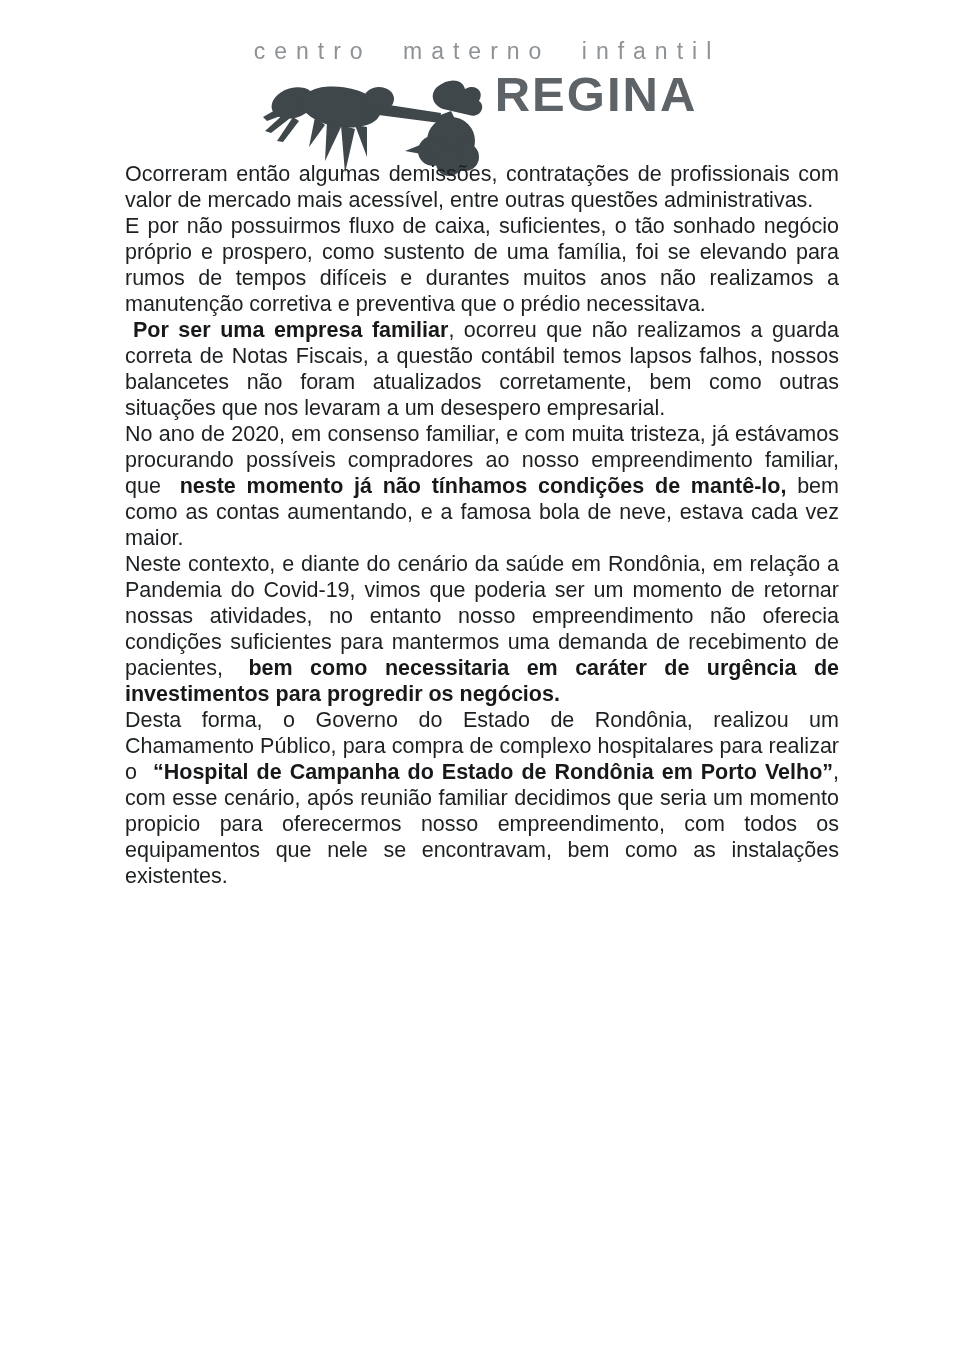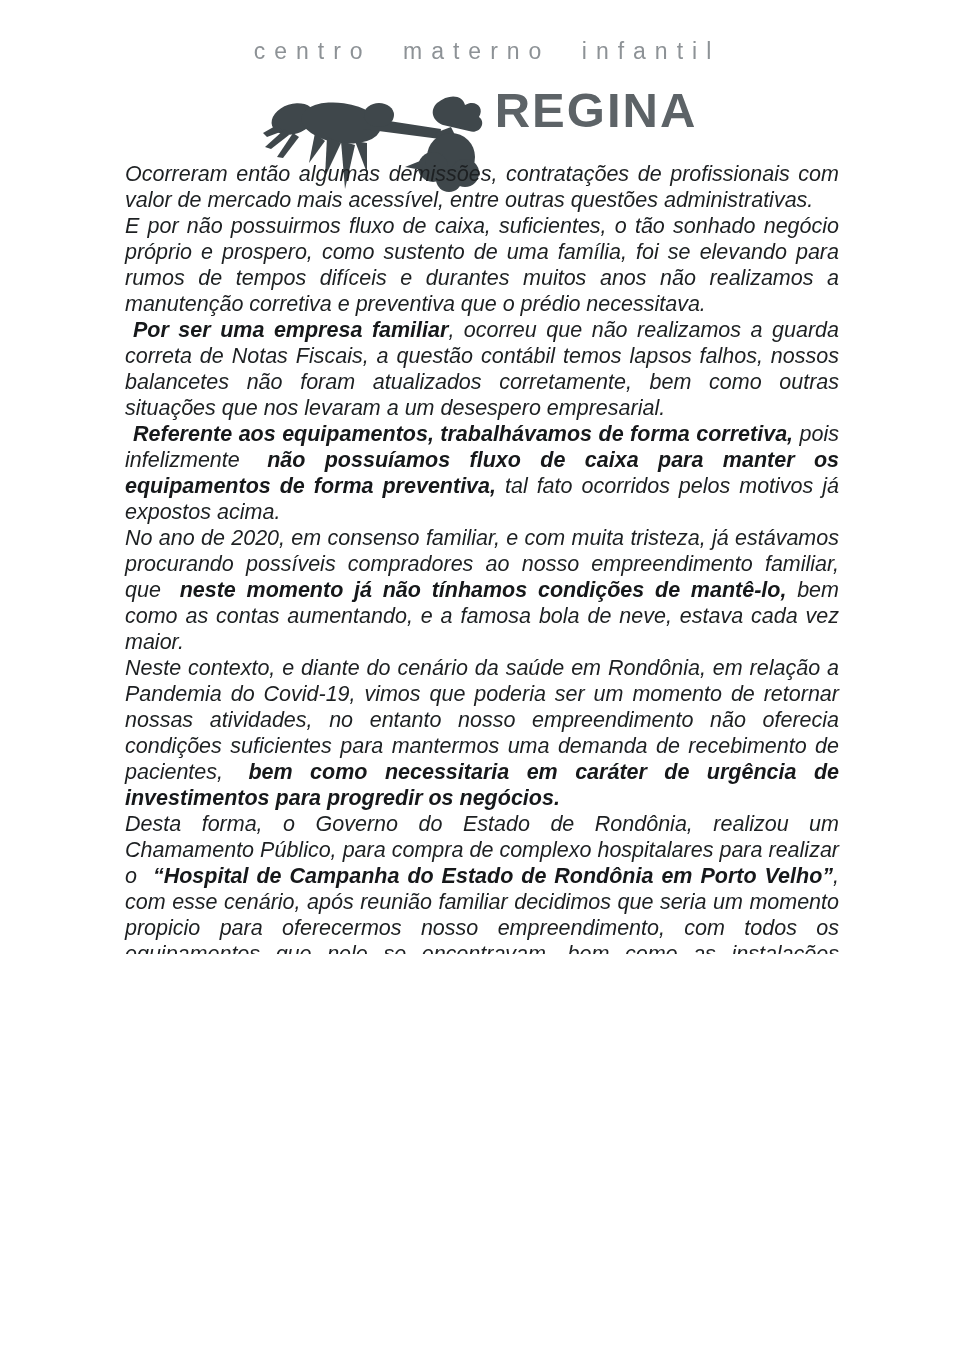--- a/index.html
+++ b/index.html
@@ -22,21 +22,21 @@
   .logo-tagline {
     display: block;
     font-size: 23px;
     letter-spacing: 9px;
     word-spacing: 16px;
     color: #8d9296;
     font-weight: 400;
     margin-left: 14px;
   }
   .logo-row {
-    margin-top: 18px;
+    margin-top: 2px;
     display: flex;
     justify-content: center;
     align-items: flex-start;
     gap: 4px;
   }
   .stork-wrap { width: 228px; height: 108px; flex: 0 0 auto; margin-top: 2px; }
   .logo-name {
     text-align: left;
     font-weight: bold;
     font-size: 49px;
@@ -51,21 +51,21 @@
     position: absolute;
     left: 125px;
     top: 161px;
     width: 714px;
     font-size: 21.5px;
     line-height: 26px;
     color: #1d2022;
     text-align: justify;
     filter: blur(0.25px);
   }
-  .doc-body p { margin: 0; font-style: italic; }
+  .doc-body p { margin: 0; }
   .doc-body b { font-weight: bold; color: #16181a; margin-left: 8px; }
   
   .doc-footer {
     position: absolute;
     left: 0;
     top: 1234px;
     width: 960px;
     text-align: center;
     font-size: 17px;
     line-height: 25px;
@@ -130,21 +130,20 @@
       <div class="logo-name">
         <div>REGINA</div>
       </div>
     </div>
   </div>
 
   <div class="doc-body">
       <p><span>Ocorreram então algumas demissões, contratações de profissionais com valor de mercado mais acessível, entre outras questões administrativas.</span></p>
       <p><span>E por não possuirmos fluxo de caixa, suficientes, o tão sonhado negócio próprio e prospero, como sustento de uma família, foi se elevando para rumos de tempos difíceis e durantes muitos anos não realizamos a manutenção corretiva e preventiva que o prédio necessitava.</span></p>
       <p><b>Por ser uma empresa familiar</b><span>, ocorreu que não realizamos a guarda correta de Notas Fiscais, a questão contábil temos lapsos falhos, nossos balancetes não foram atualizados corretamente, bem como outras situações que nos levaram a um desespero empresarial.</span></p>
-      <p><b>Referente aos equipamentos, trabalhávamos de forma corretiva,</b><span> pois infelizmente </span><b>não possuíamos fluxo de caixa para manter os equipamentos de forma preventiva,</b><span> tal fato ocorridos pelos motivos já expostos acima.</span></p>
       <p><span>No ano de 2020, em consenso familiar, e com muita tristeza, já estávamos procurando possíveis compradores ao nosso empreendimento familiar, que </span><b>neste momento já não tínhamos condições de mantê-lo,</b><span> bem como as contas aumentando, e a famosa bola de neve, estava cada vez maior.</span></p>
       <p><span>Neste contexto, e diante do cenário da saúde em Rondônia, em relação a Pandemia do Covid-19, vimos que poderia ser um momento de retornar nossas atividades, no entanto nosso empreendimento não oferecia condições suficientes para mantermos uma demanda de recebimento de pacientes, </span><b>bem como necessitaria em caráter de urgência de investimentos para progredir os negócios.</b></p>
       <p><span>Desta forma, o Governo do Estado de Rondônia, realizou um Chamamento Público, para compra de complexo hospitalares para realizar o </span><b>“Hospital de Campanha do Estado de Rondônia em Porto Velho”</b><span>, com esse cenário, após reunião familiar decidimos que seria um momento propicio para oferecermos nosso empreendimento, com todos os equipamentos que nele se encontravam, bem como as instalações existentes.</span></p>
     </div>
 
   <div class="scan-speck"></div>
 
   <div class="doc-footer">
     <div>CMI Regina Pacis LTDA</div>
     <div>Telefone: 3025-2100</div>

